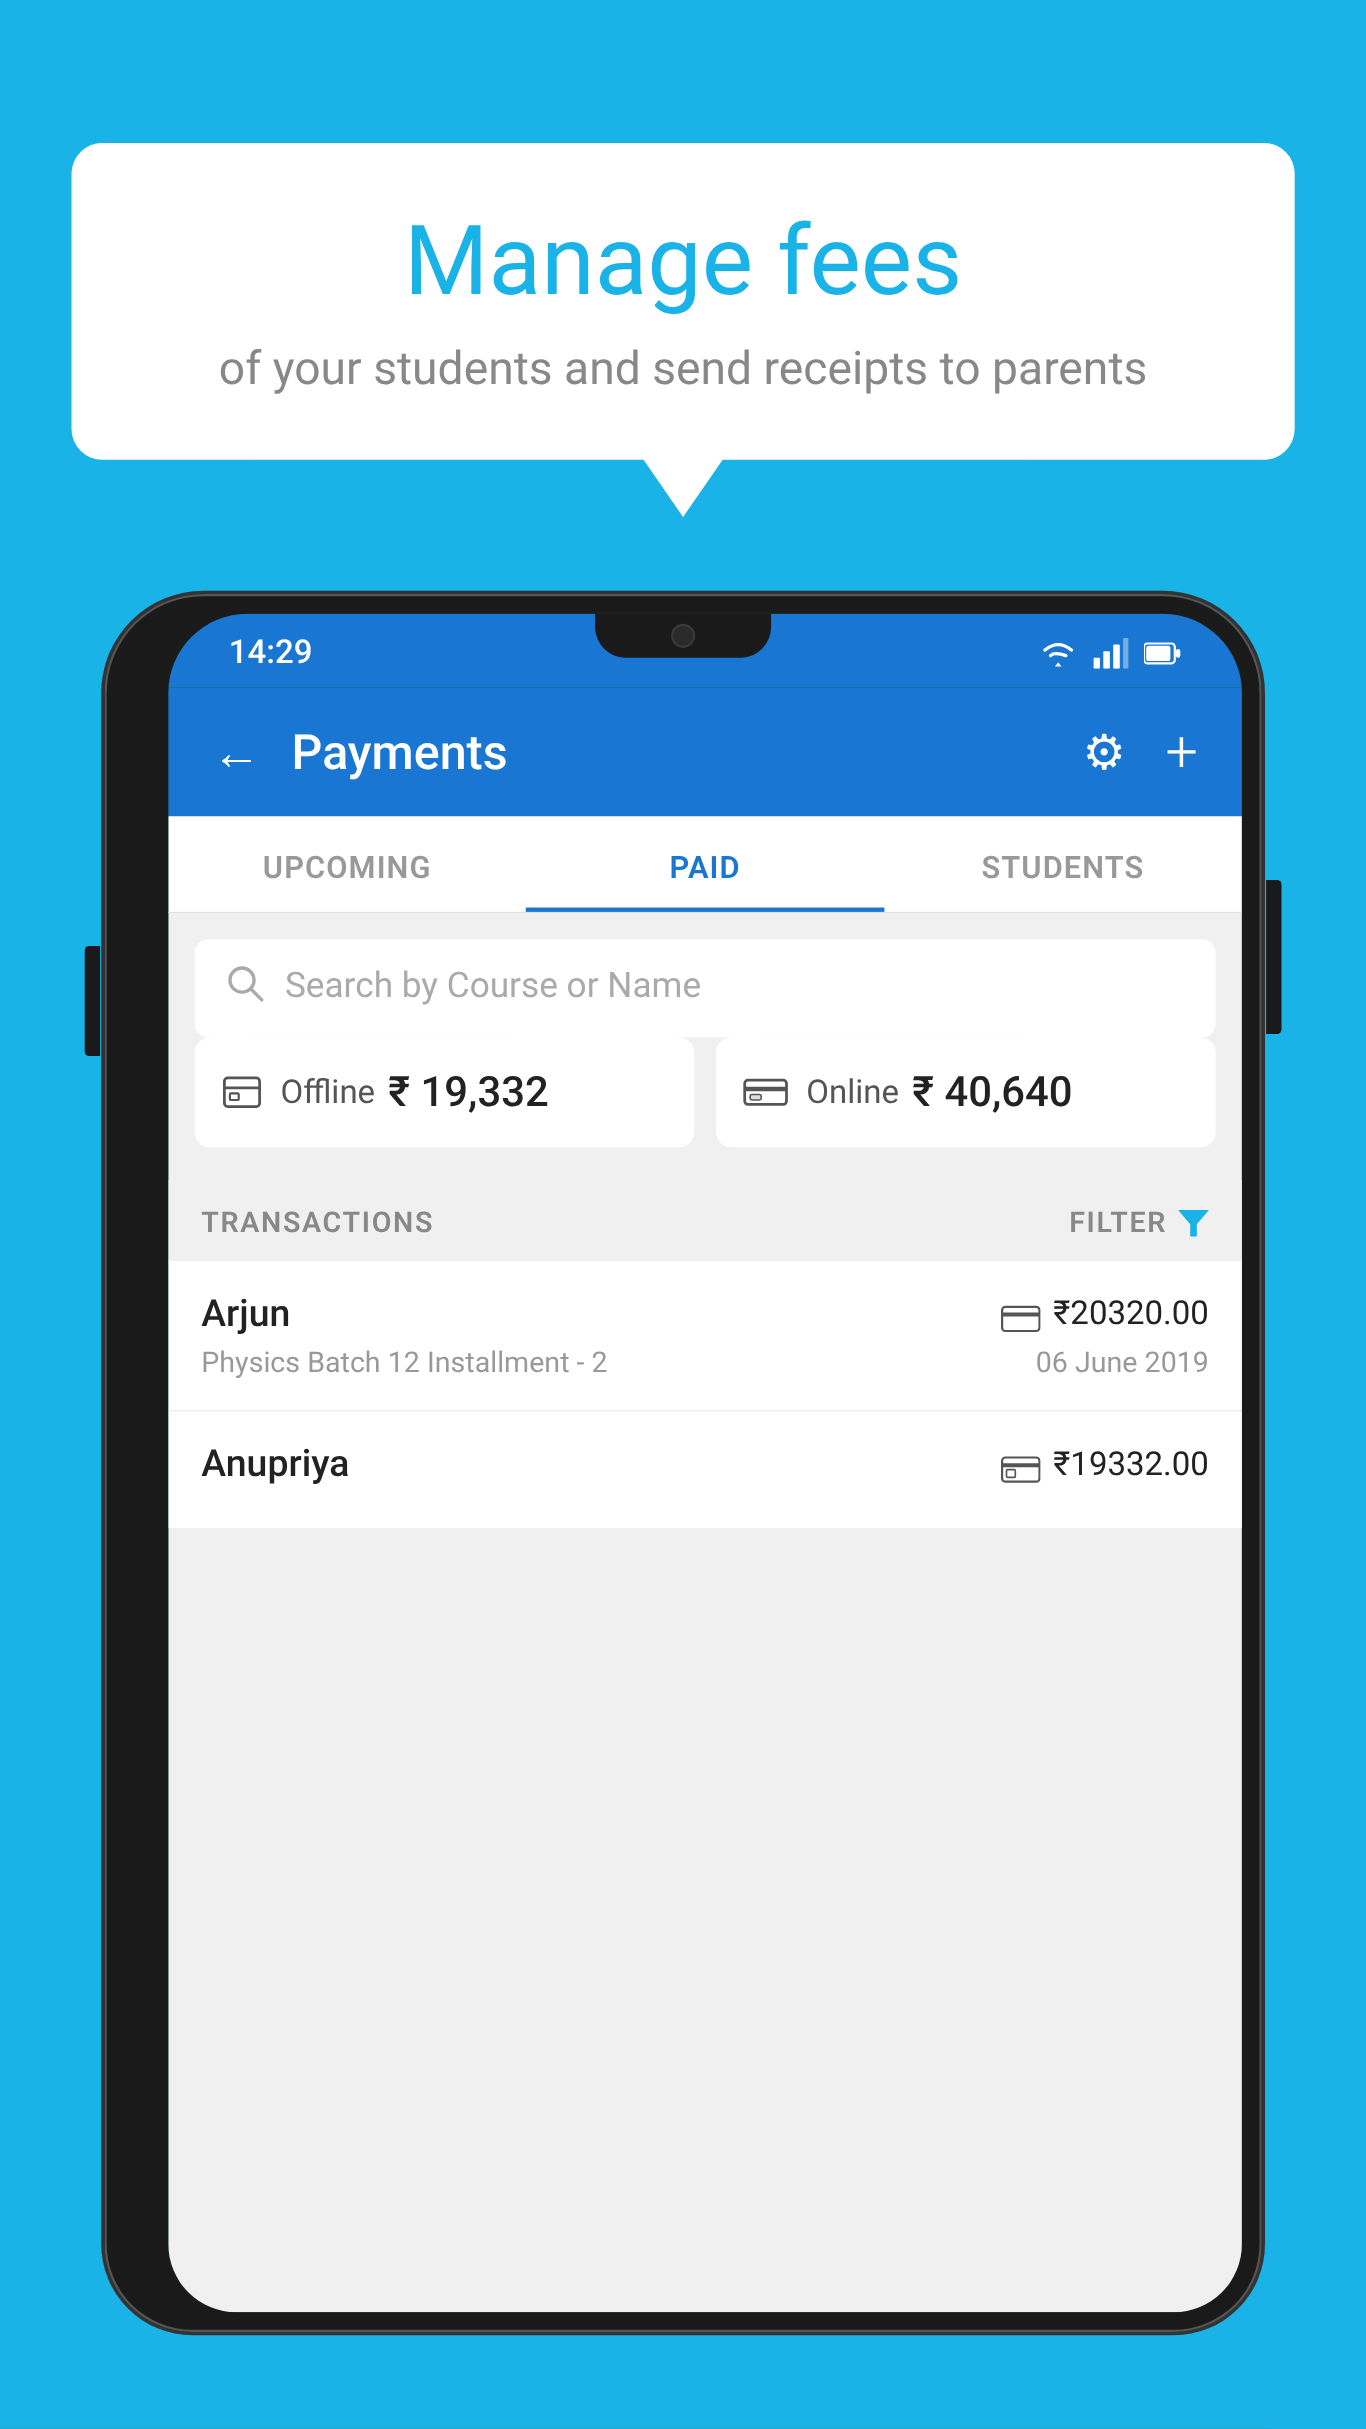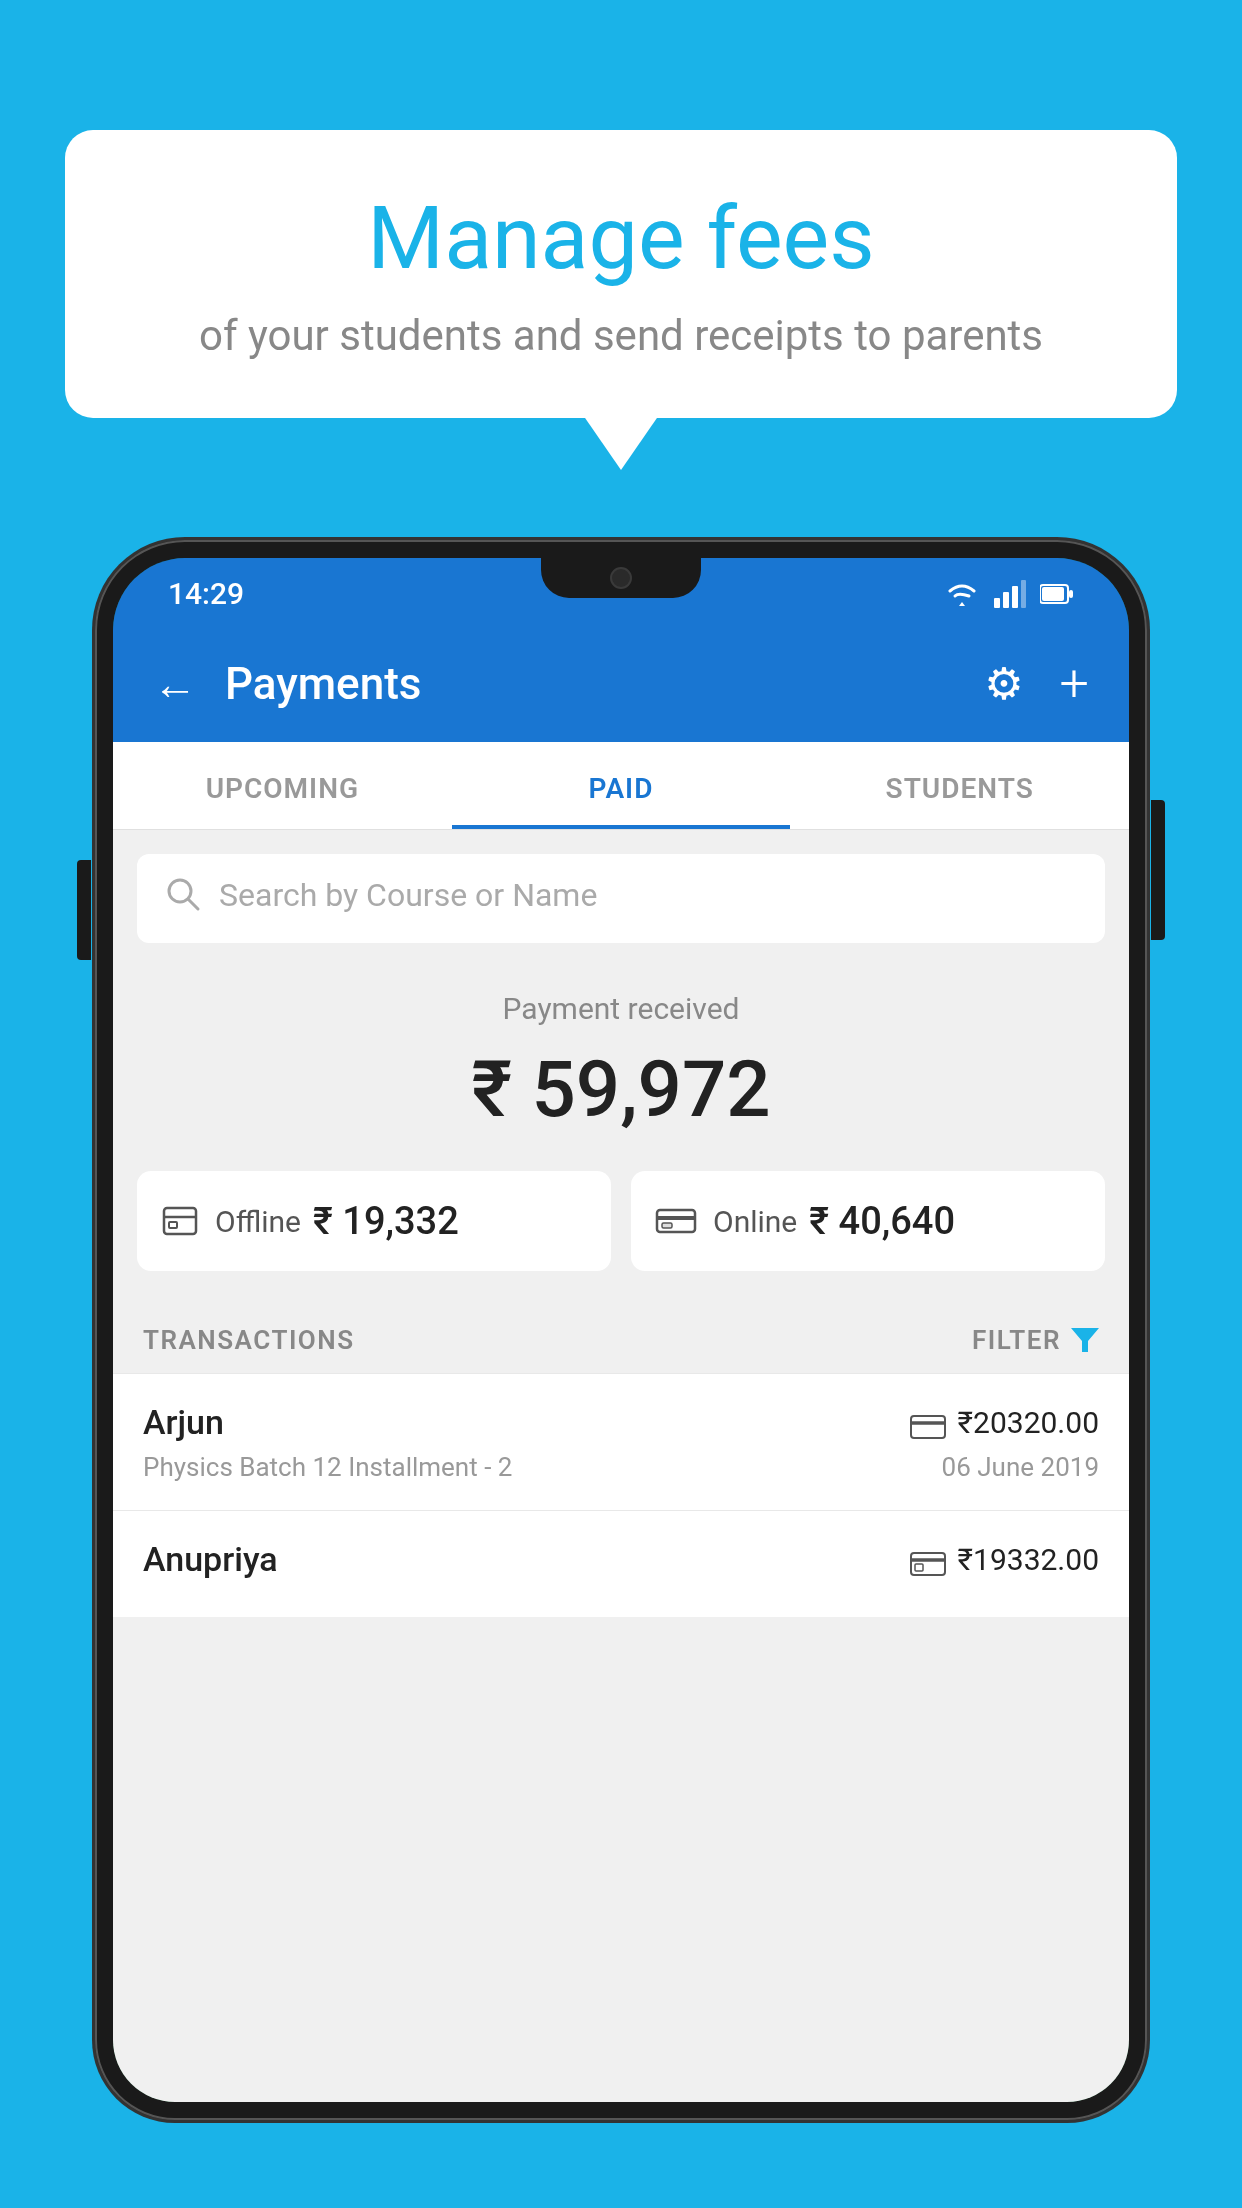--- a/index.html
+++ b/index.html
@@ -95,20 +95,21 @@
       border-radius: 0 4px 4px 0;
     }
 
     .phone-screen {
       background: #14532d;
       border-radius: 72px 72px 62px 62px;
       overflow: hidden;
       height: 100%;
       display: flex;
       flex-direction: column;
+      margin-left: 40px;
     }
 
     
     .status-bar {
       background: #1976d2;
       display: flex;
       align-items: center;
       justify-content: space-between;
       padding: 18px 55px 14px;
       min-height: 62px;
@@ -416,24 +417,20 @@
           <div class="search-bar">
             <div class="search-icon-wrap">
               <svg width="36" height="36" viewBox="0 0 36 36" fill="none">
                 <circle cx="15" cy="15" r="11" stroke="#aaa" stroke-width="3"></circle>
                 <line x1="23" y1="23" x2="33" y2="33" stroke="#aaa" stroke-width="3" stroke-linecap="round"></line>
               </svg>
             </div>
             <span class="search-placeholder">Search by Course or Name</span>
           </div>
 
-          <div class="payment-received-section">
-            <div class="payment-label">Payment received</div>
-            <div class="payment-amount">₹ 59,972</div>
-          </div>
 
           <div class="payment-cards">
 
             <div class="payment-card">
               <div class="card-row">
 
                 <svg width="38" height="34" viewBox="0 0 38 34" fill="none">
                   <rect x="3" y="4" width="32" height="26" rx="3" stroke="#555" stroke-width="2.5"></rect>
                   <line x1="3" y1="13" x2="35" y2="13" stroke="#555" stroke-width="2.5"></line>
                   <rect x="8" y="18" width="8" height="6" rx="1" stroke="#555" stroke-width="2"></rect>

